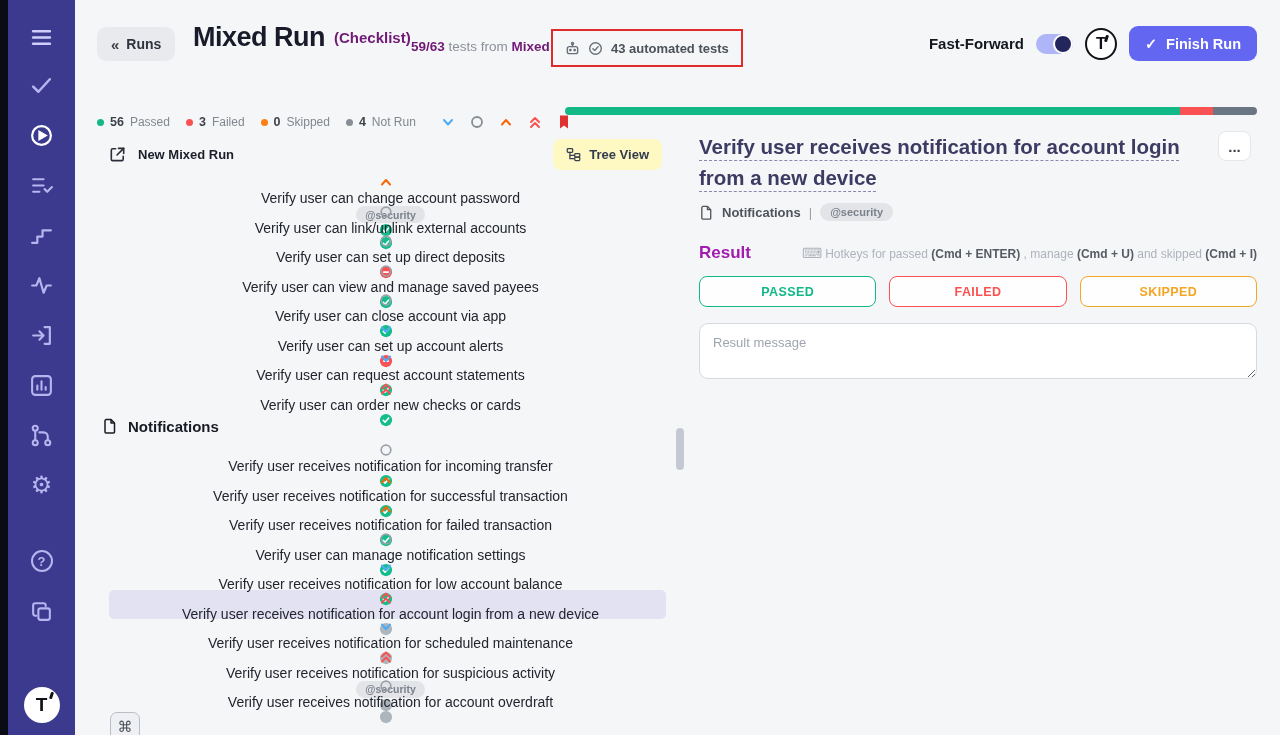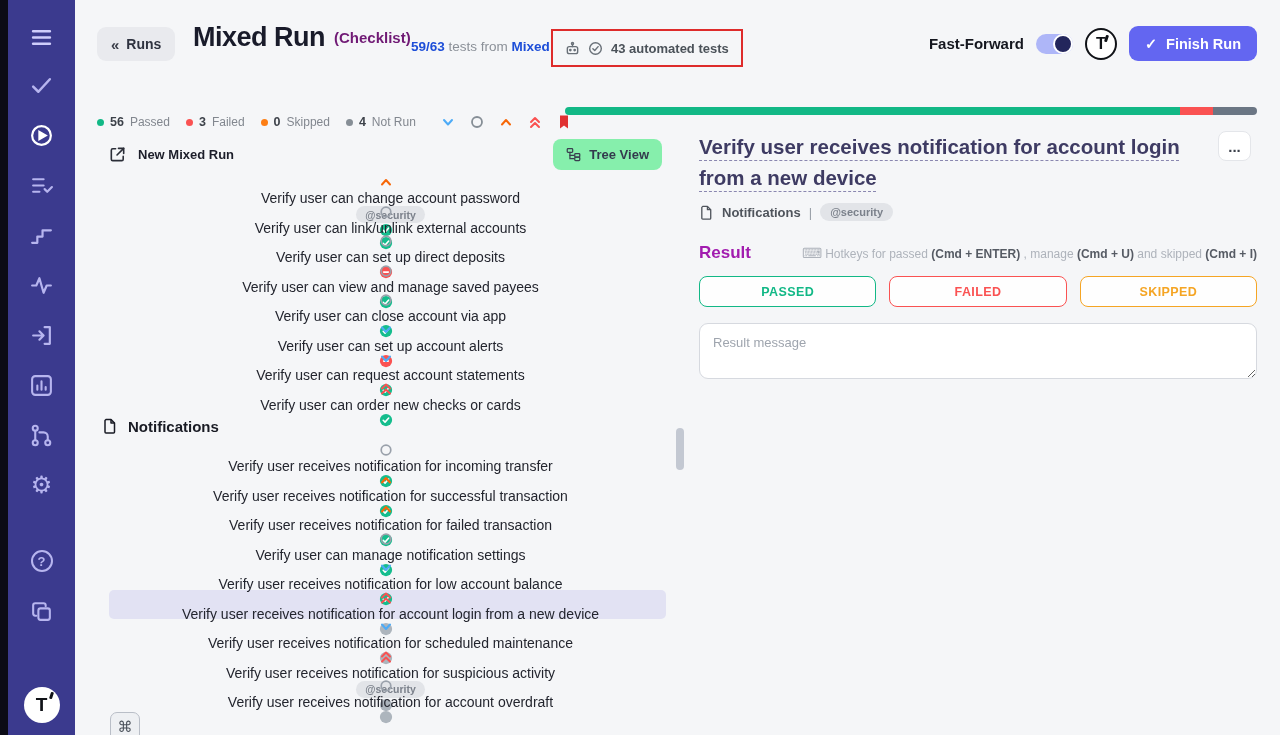--- a/index.html
+++ b/index.html
@@ -24,21 +24,21 @@
   
   .main { position:absolute; left:75px; top:0; right:0; bottom:0; }
 
   .runs-btn { position:absolute; left:22px; top:27px; height:34px; padding:0 14px; background:#e9eaee; border:none;
               border-radius:9px; font-family:inherit; font-size:14px; font-weight:700; color:#2f3340; display:flex; align-items:center; gap:7px; cursor:pointer; }
   .runs-btn .chev { font-size:15px; color:#3a3e49; }
   .page-title { position:absolute; left:118px; top:22px; display:flex; align-items:center; gap:9px; }
   .page-title .t { font-size:27px; font-weight:800; color:#191b2a; letter-spacing:-0.5px; }
   .page-title .sub { font-size:15px; font-weight:700; color:#701a75; }
   .tests-meta { position:absolute; left:336px; top:39px; font-size:13.5px; color:#8b9098; font-weight:500; }
-  .tests-meta b { color:#1d4ed8; font-weight:800;margin-top:16px; }
+  .tests-meta b { color:#701a75; font-weight:800;margin-top:16px; }
 
   .auto-badge { position:absolute; left:476px; top:29px; height:38px; border:2px solid #de2b2b;
                 display:flex; align-items:center; gap:8px; padding:0 12px; font-size:13px; color:#4b5259; font-weight:600; }
   .auto-badge svg { width:15px; height:15px; }
 
   .right-controls { position:absolute; right:23px; top:26px; display:flex; align-items:center; gap:12px; }
   .ff-label { font-size:15px; font-weight:700; color:#15171f; }
   .toggle { width:37px; height:20px; border-radius:10px; background:#aeb6f8; position:relative; cursor:pointer; }
   .toggle .knob { position:absolute; right:0px; top:0px; width:20px; height:20px; border-radius:50%;
                   background:#23265c; border:2.5px solid #fff; }
@@ -57,21 +57,21 @@
   .f-ic svg { width:16px; height:16px; }
 
   .progress-track { position:absolute; left:490px; right:23px; top:107px; height:8px; border-radius:4px; overflow:hidden; display:flex; }
   .progress-track .seg { height:100%; }
 
   
   .left-panel { position:absolute; left:10px; top:134px; width:585px; bottom:0; overflow:hidden; }
   .lp-head { display:flex; align-items:center; padding-left:23px; padding-right:8px; height:40px; }
   .lp-head svg { width:19px; height:19px; }
   .lp-title { font-size:13px; font-weight:800; color:#1c1e2a; margin-left:11px; }
-  .tree-btn { margin-left:auto; height:31px; background:#86efac; border:none; border-radius:8px; padding:0 13px;
+  .tree-btn { margin-left:auto; height:31px; background:#fef9c3; border:none; border-radius:8px; padding:0 13px;
               display:flex; gap:8px; align-items:center; font-family:inherit; font-size:13px; font-weight:700; color:#333a4d; cursor:pointer; }
   .tree-btn svg { width:15px; height:15px; }
 
   .test-list { margin-top:0px; }
   .test-row { display:flex; align-items:center; height:29.5px; margin-left:24px; margin-right:4px;
               padding:0 9px 0 6px; border-radius:5px; cursor:pointer;flex-direction:column; }
   .test-row.selected { background:#e2e2f3; }
   .p-icon { width:16px; height:16px; flex:0 0 16px; }
   .p-icon svg { width:16px; height:16px; display:block; }
   .t-title { margin-left:9px; font-size:14px; color:#23252e; font-weight:500; white-space:nowrap; }

